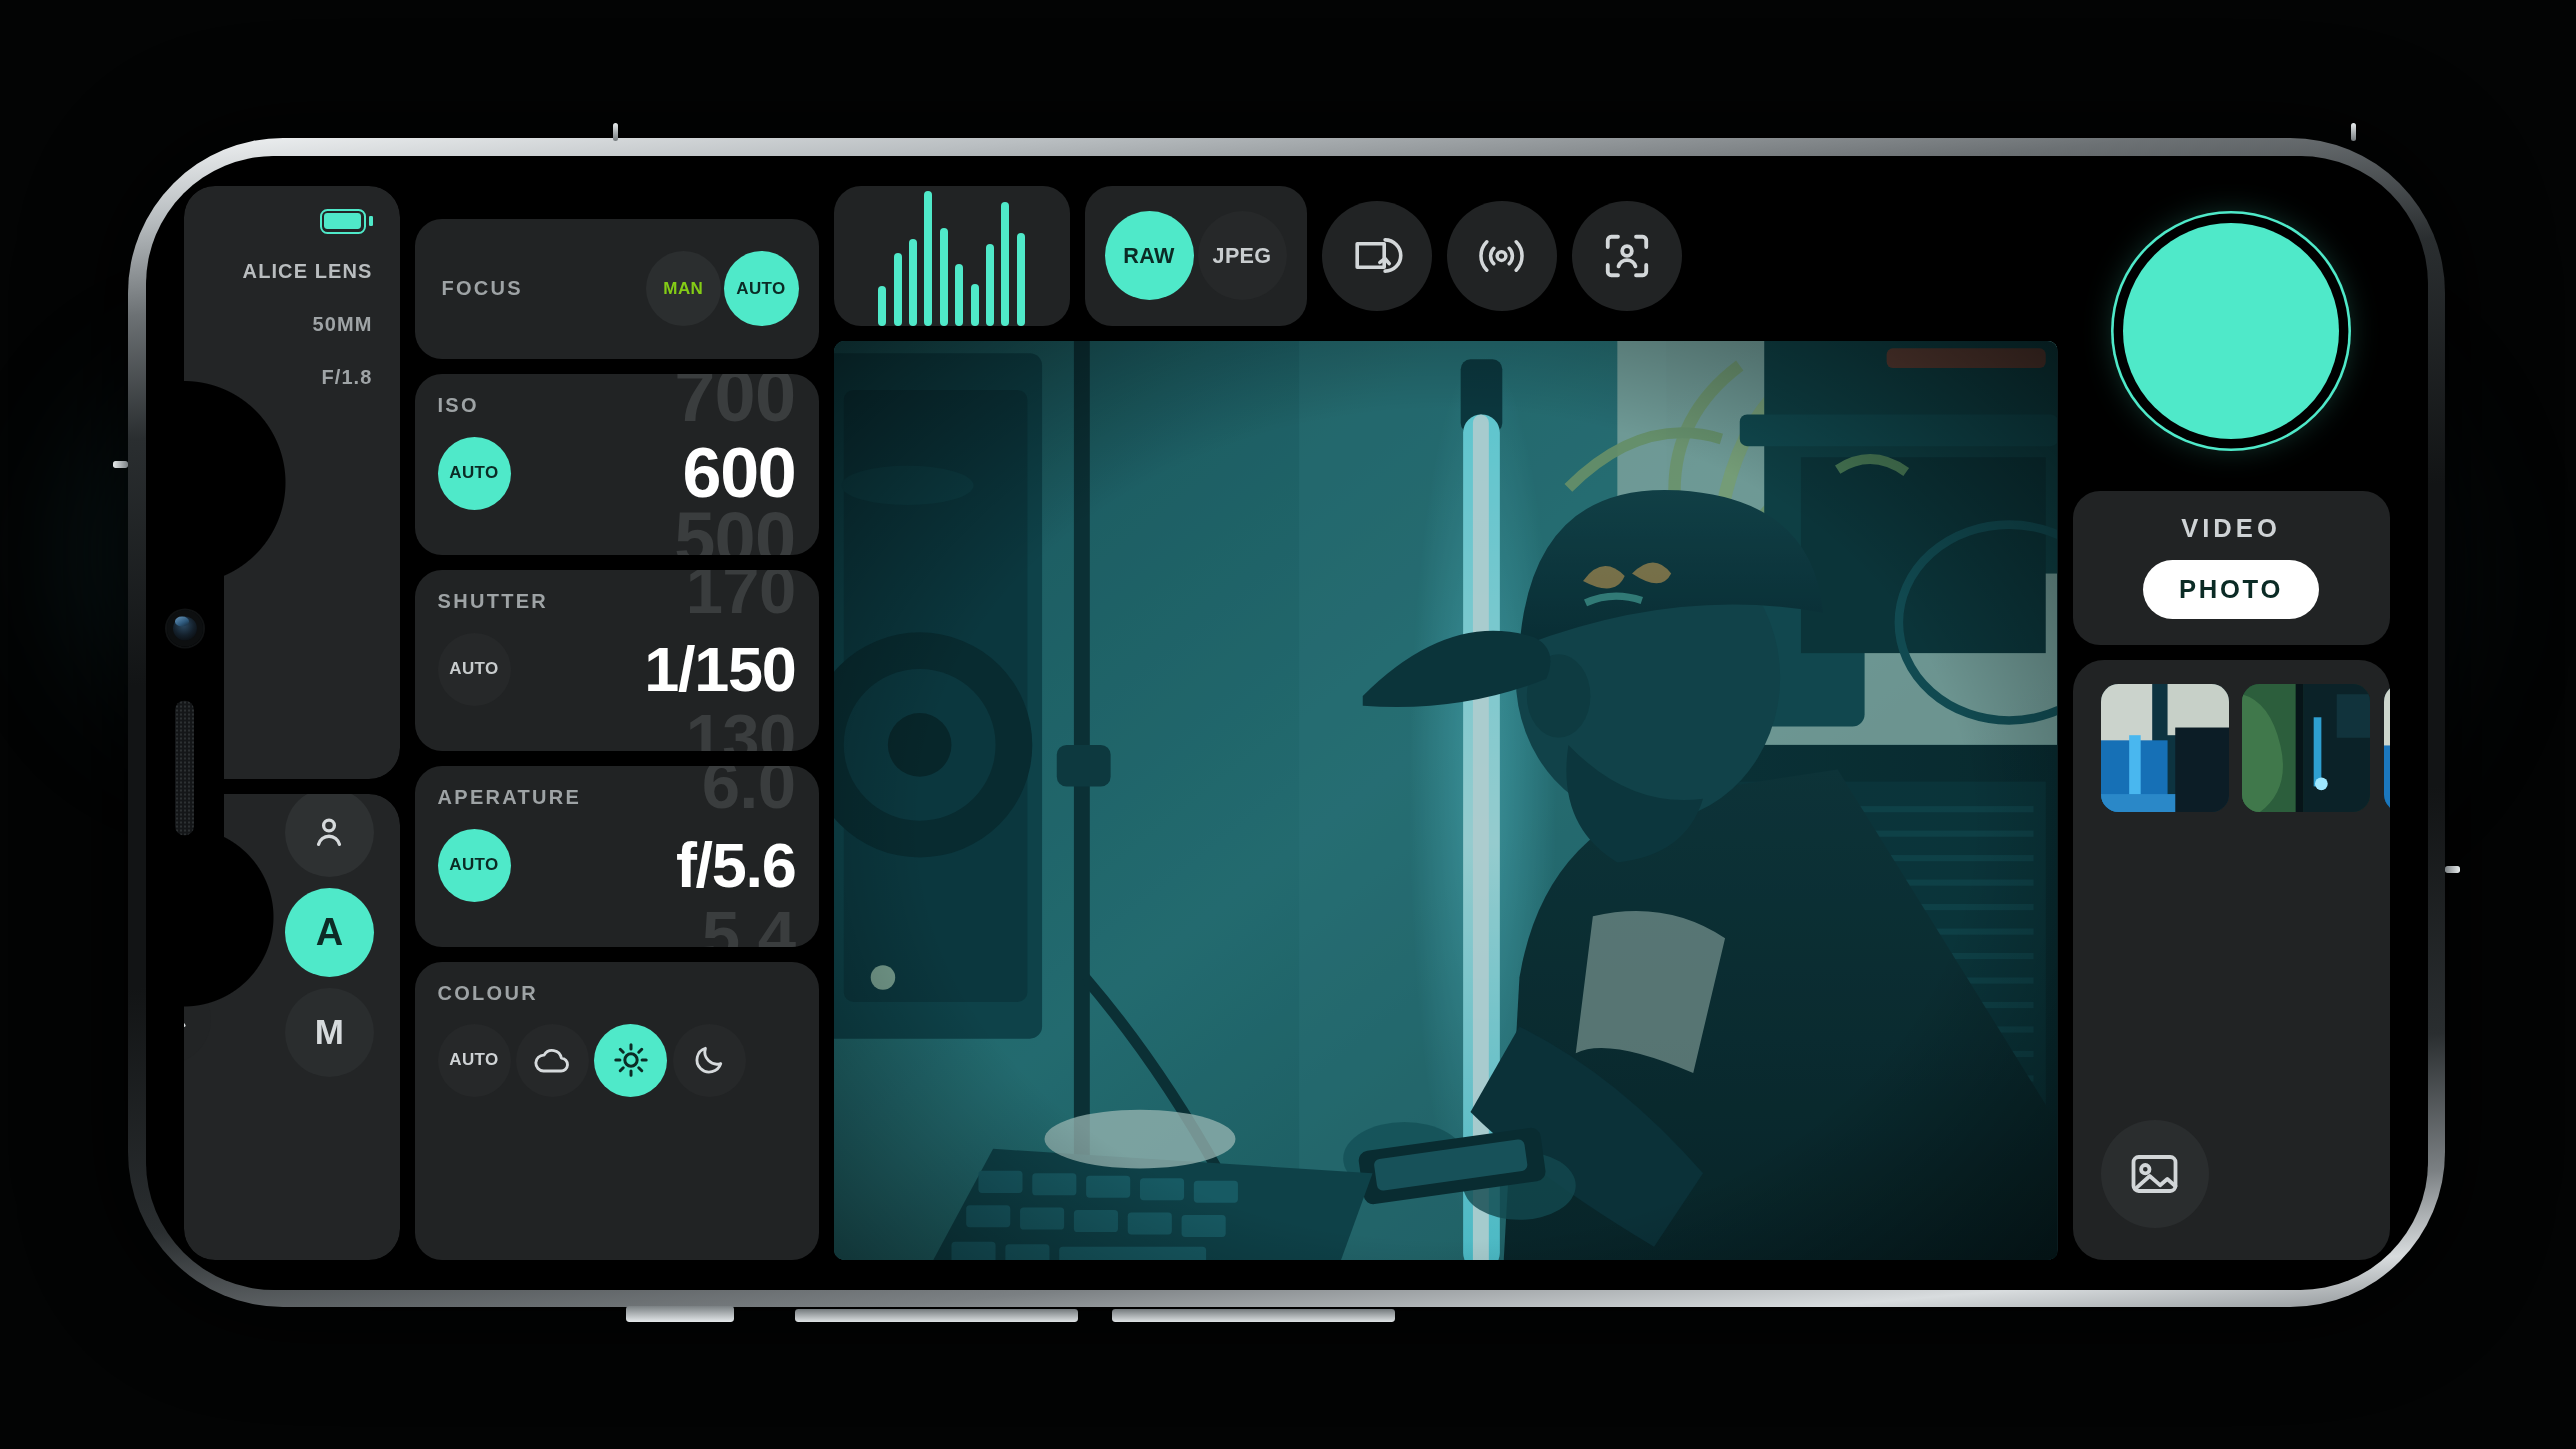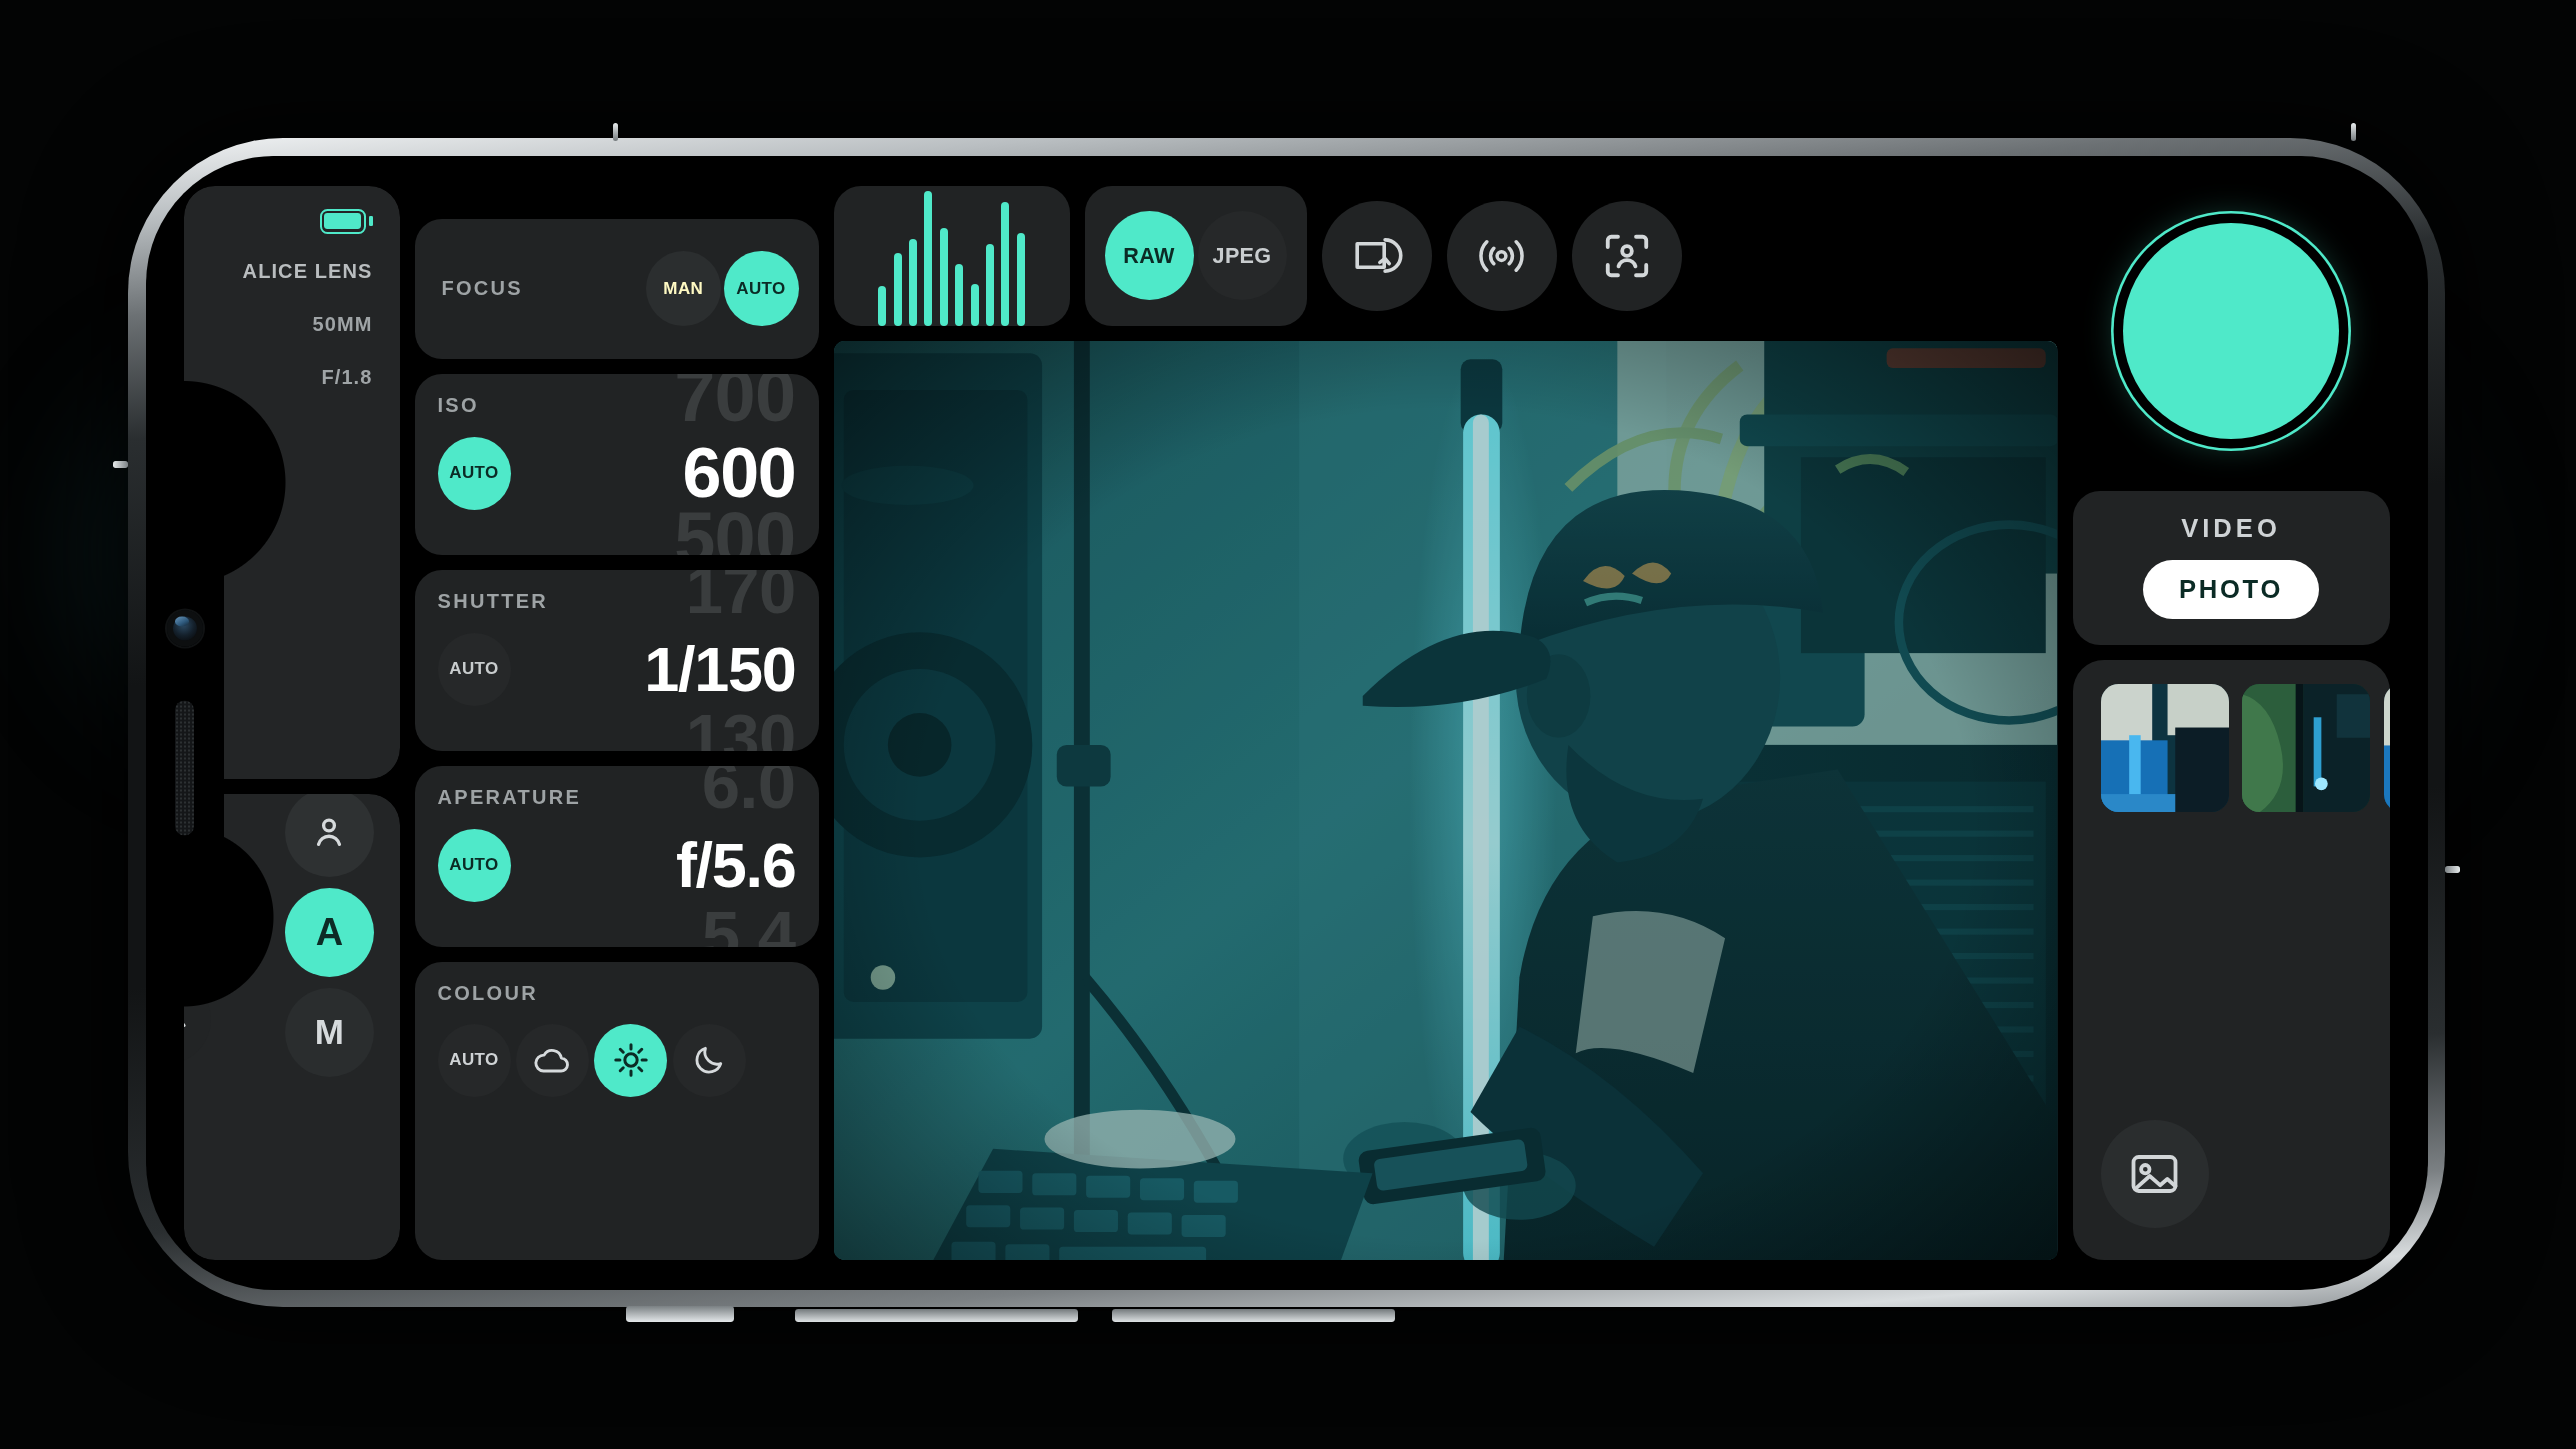--- a/index.html
+++ b/index.html
@@ -131,21 +131,21 @@
 
   
   #col-meta { width: 404px; display: flex; flex-direction: column; gap: 15px; flex: none; margin-top: 33px; }
   .meta-card { background: #212324; border-radius: 27px; position: relative; overflow: hidden; padding: 20px 23px; }
   .meta-label { color: #9ea3a5; font-size: 20px; letter-spacing: 2.3px; font-weight: 700; }
   .pill {
     border-radius: 50%; display: flex; align-items: center; justify-content: center;
     font-size: 17px; font-weight: 700; letter-spacing: 0.4px;
   }
   .pill.on  { background: #4fe9c9; color: #0b2b25; }
-  .pill.off { background: #2b2e2f; color: #fef9c3; }
+  .pill.off { background: #2b2e2f; color: #84cc16; }
 
   .ghost-num {
     position: absolute; right: 23px;
     color: #3a3d3e; font-weight: 700; line-height: 1;
     letter-spacing: -0.7px;
   }
   .big-val {
     color: #fff; font-weight: 700; line-height: 1; letter-spacing: -1.3px;
     position: relative; z-index: 2;
   }

